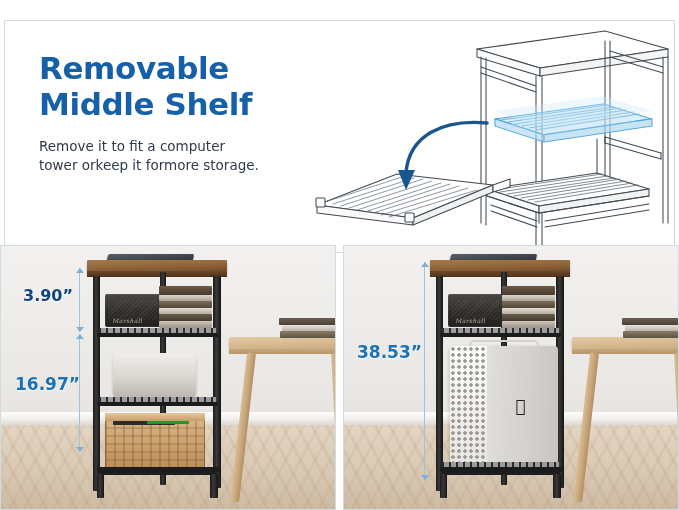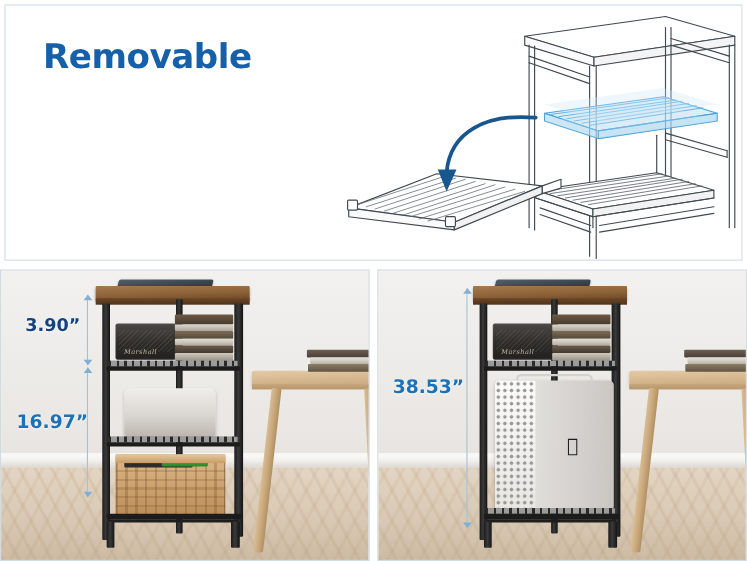--- a/index.html
+++ b/index.html
@@ -4,21 +4,21 @@
 <style>
   * { margin:0; padding:0; box-sizing:border-box; }
   html,body { background:#ffffff; }
   body {
     width:679px; height:510px; position:relative; overflow:hidden;
     font-family:"DejaVu Sans", sans-serif;
   }
 
   
   .top-panel{
-    position:absolute; left:4px; top:4px; width:671px; height:233px;
+    position:absolute; left:4px; top:20px; width:671px; height:233px;
     background:#ffffff; border:1px solid #cfdde3;
   }
   .headline-block{ position:absolute; left:34px; top:30px; width:270px; }
   .headline{
     font-family:"DejaVu Sans", sans-serif;
     font-weight:bold; font-size:31px; line-height:1.16;
     color:#1560a8; letter-spacing:-0.4px; white-space:nowrap;
   }
   .subcopy{
     margin-top:14px; font-size:13.5px; line-height:1.45;
@@ -135,20 +135,22 @@
         font-family:"DejaVu Sans", sans-serif; white-space:nowrap;
         text-shadow:0 1px 2px rgba(255,255,255,.85); }
 </style>
 </head>
 <body>
 
 <div class="top-panel">
 
   <div class="headline-block">
     <div class="headline">Removable</div>
+    <div class="headline">Middle Shelf</div>
+    <div class="subcopy">Remove it to fit a computer tower orkeep it formore storage.</div>
   </div>
 
   <div class="diagram">
     <svg width="371" height="226" viewBox="0 0 371 226">
       <g fill="none" stroke="#3f4a52" stroke-width="1.05" stroke-linejoin="round" stroke-linecap="round">
 
         <polygon points="172,22 300,4 363,22 235,41" fill="#ffffff"></polygon>
         <polygon points="172,22 172,30 235,49 235,41" fill="#fbfbfb"></polygon>
         <polygon points="235,41 235,49 363,30 363,22" fill="#f4f4f4"></polygon>
 

